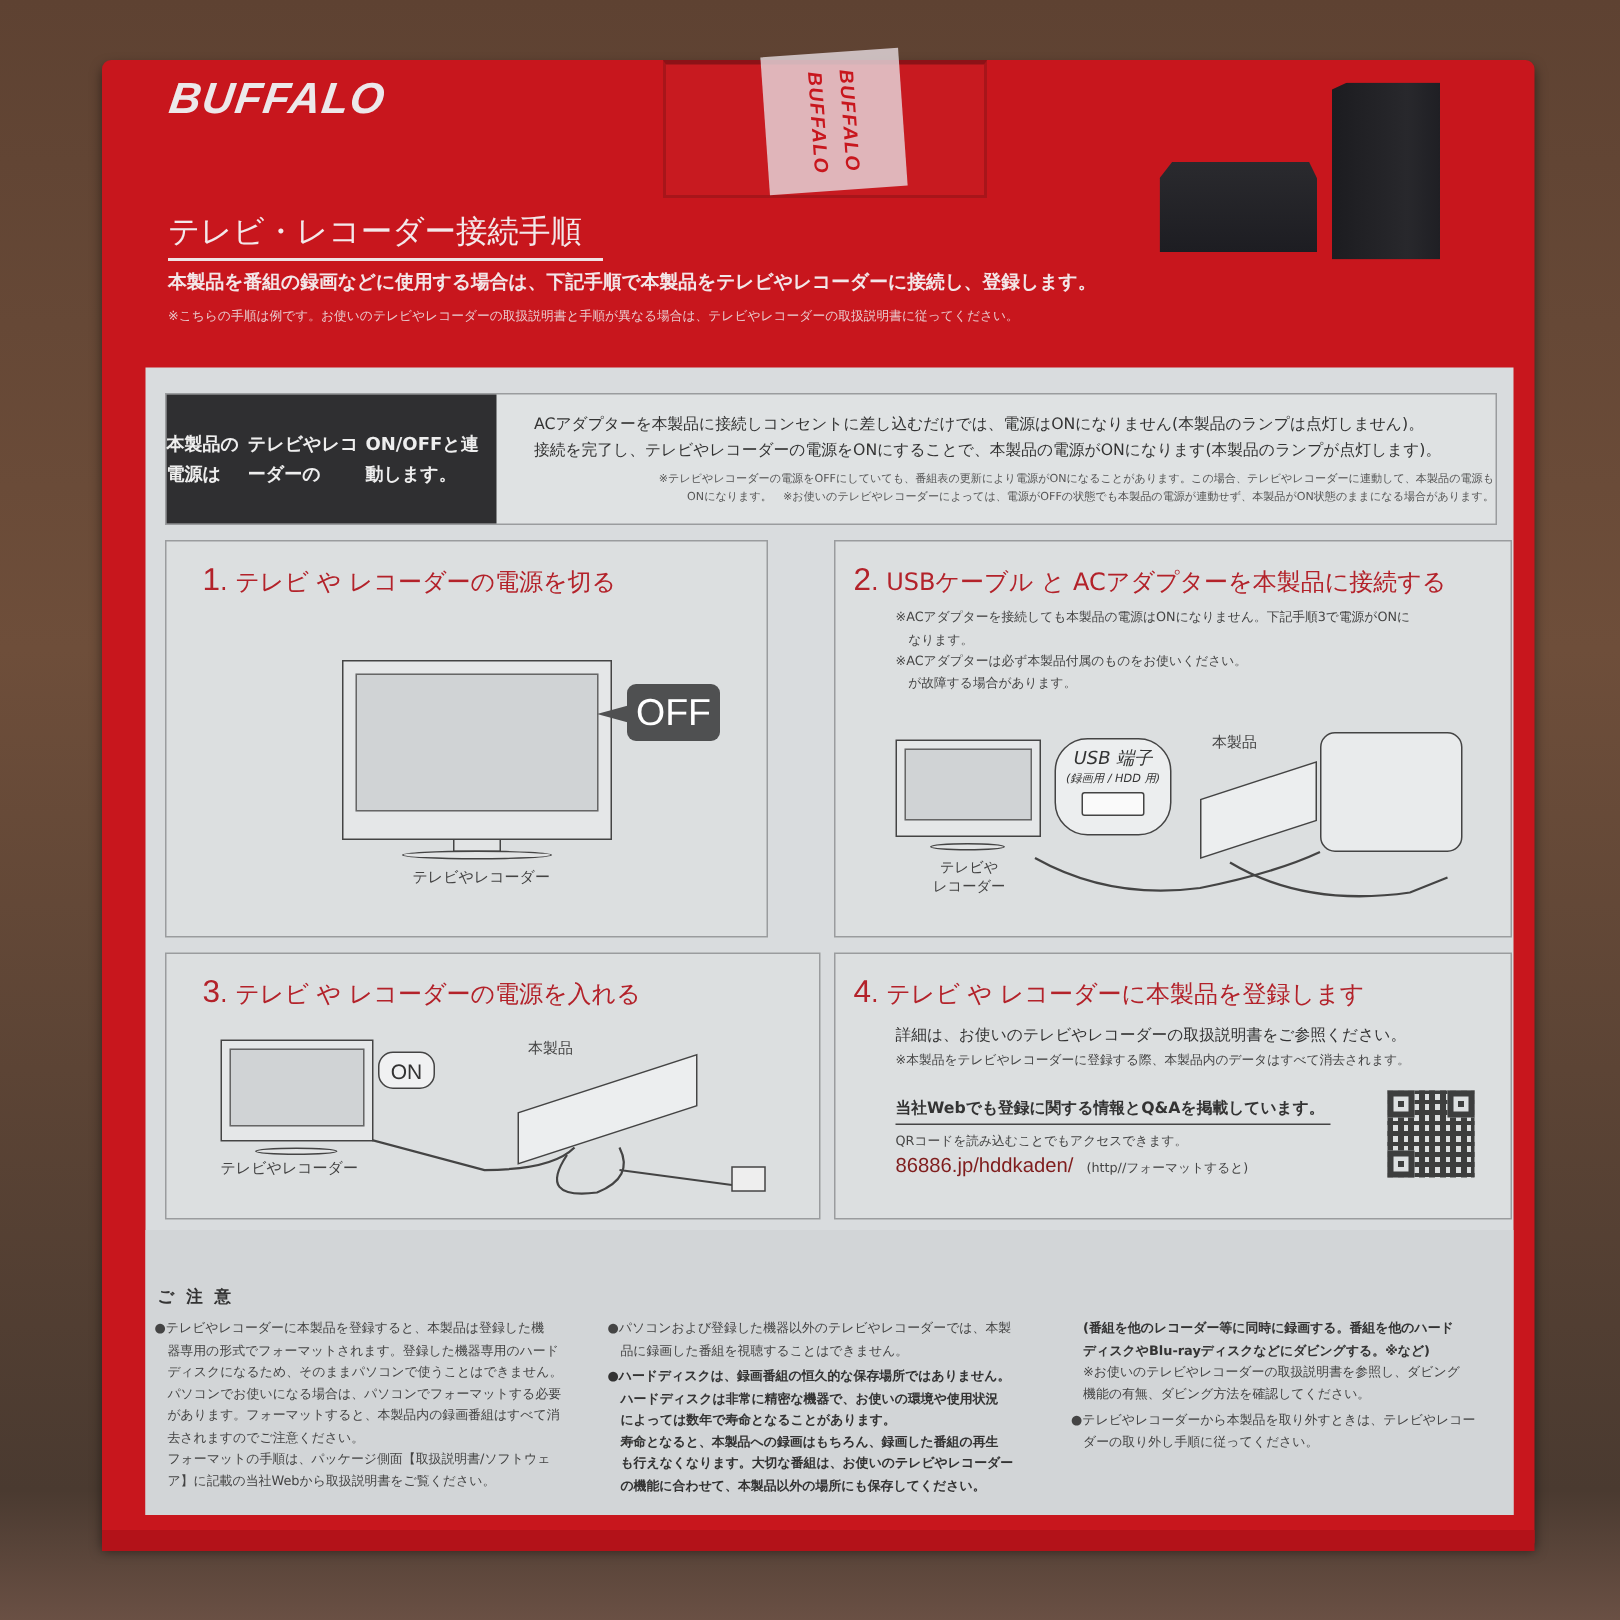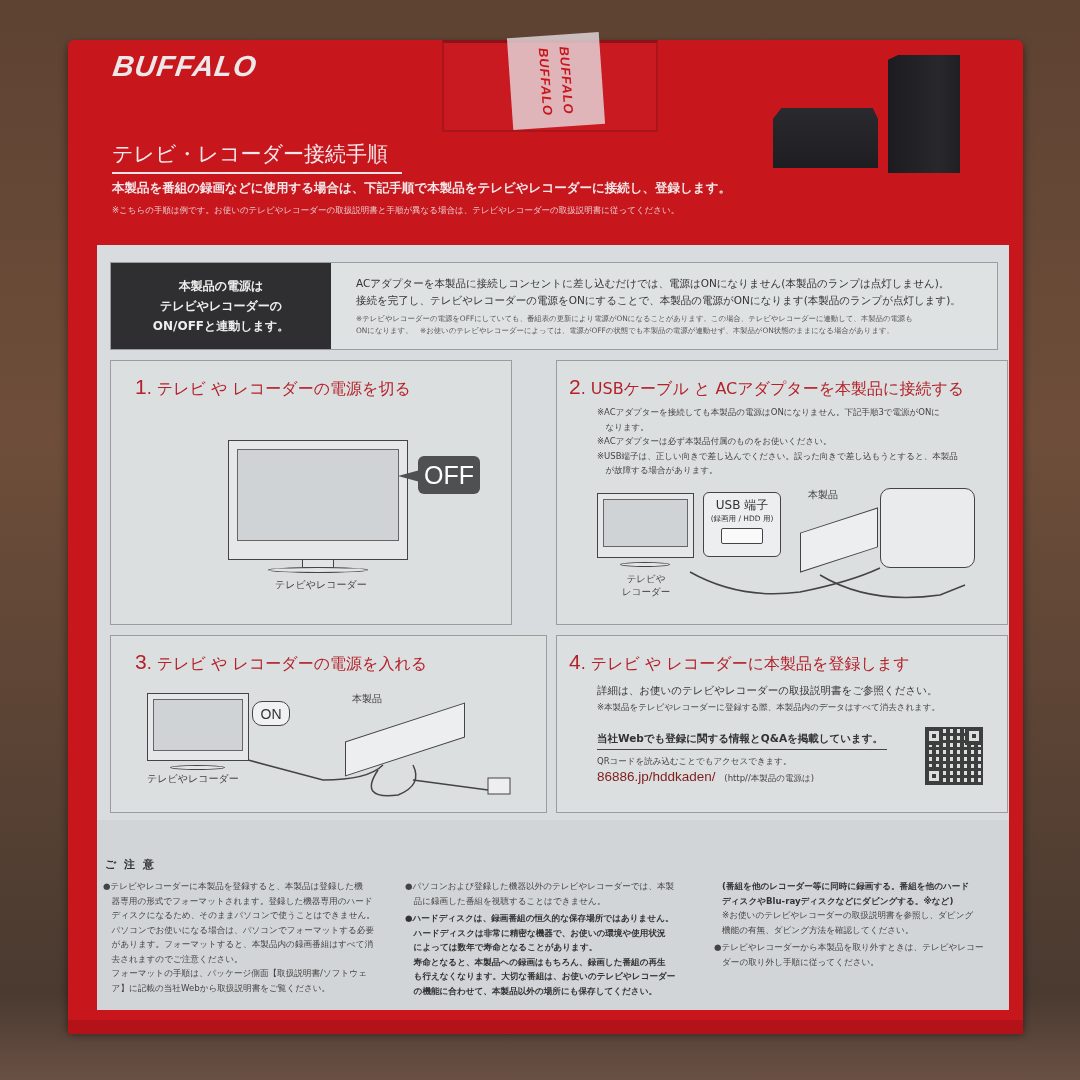--- a/index.html
+++ b/index.html
@@ -71,28 +71,28 @@
     position: absolute; left: 97px; top: 820px; width: 912px; height: 190px;
     background: #d2d5d7;
   }
   .info-row {
     position: absolute; left: 110px; top: 262px; width: 888px; height: 88px;
     border: 1px solid #9a9c9e; background: #dfe2e3;
   }
   .info-dark {
     position: absolute; left: 0; top: 0; width: 220px; height: 86px;
     background: #2f2f31; color: #eeeeee; font-size: 12px;
-    display: flex; flex-direction: column; justify-content: center; align-items: center;
+    display: flex; flex-direction: row; justify-content: center; align-items: center;
     line-height: 20px; font-weight: bold;
   }
   .info-text {
     position: absolute; left: 245px; top: 12px; width: 640px;
     color: #333; font-size: 10.5px; line-height: 17px;
   }
-  .info-text .small { font-size: 7.4px; line-height: 12px; color: #555; }
+  .info-text .small { font-size: 7.4px; line-height: 12px; color: #555; text-align: right; }
   .step {
     position: absolute; border: 1px solid #9a9c9e; background: #dcdfe0;
   }
   .step-title {
     position: absolute; left: 24px; top: 14px; color: #b3222a; font-size: 16px;
     white-space: nowrap;
   }
   .step-title .num { font-size: 21px; font-family: "Liberation Sans", sans-serif; }
   .notes { position: absolute; color: #444; font-size: 8.5px; line-height: 14.5px; }
   .tv {
@@ -116,22 +116,22 @@
     border: 1.5px solid #444; border-radius: 10px; background: #f0f1f2;
     color: #333; font-size: 14px; font-family: "Liberation Sans", sans-serif;
     display: flex; align-items: center; justify-content: center;
   }
   .caption { position: absolute; color: #444; font-size: 10px; white-space: nowrap; }
   .hdd-ill {
     position: absolute; border: 1.5px solid #444; background: #eceeef;
   }
   .usb-callout {
     position: absolute; left: 703px; top: 492px; width: 78px; height: 65px;
-    border: 1.5px solid #444; border-radius: 6px; background: #eceeef;
-    text-align: center; color: #333;
+    border: 1.5px solid #444; border-radius: 22px; background: #eceeef;
+    text-align: center; color: #333; font-style: italic;
   }
   .usb-callout .l1 { font-size: 12px; margin-top: 4px; }
   .usb-callout .l2 { font-size: 7.5px; }
   .usb-port { width: 42px; height: 16px; margin: 4px auto 0; border: 1.5px solid #444; border-radius: 2px; background: #fafafa; }
   .inset {
     position: absolute; left: 880px; top: 488px; width: 95px; height: 80px;
     border: 1.5px solid #444; border-radius: 10px; background: #e9ebec;
   }
   .web-line {
     position: absolute; left: 597px; top: 732px; width: 290px;
@@ -203,21 +203,20 @@
 <div class="caption" style="left:275px;top:578px;">テレビやレコーダー</div>
 
 <div class="step" style="left:556px;top:360px;width:452px;height:265px;">
   <div class="step-title" style="left:12px;">
     <span class="num">2</span><span>. </span><span>USBケーブル と ACアダプターを本製品に接続する</span>
   </div>
   <div class="notes" style="left:40px;top:44px;">
     <div>※ACアダプターを接続しても本製品の電源はONになりません。下記手順3で電源がONに</div>
     <div>　なります。</div>
     <div>※ACアダプターは必ず本製品付属のものをお使いください。</div>
-    <div>※USB端子は、正しい向きで差し込んでください。誤った向きで差し込もうとすると、本製品</div>
     <div>　が故障する場合があります。</div>
   </div>
 </div>
 <div class="tv" style="left:597px;top:493px;width:97px;height:65px;">
   <div class="tv-screen" style="left:5px;top:5px;width:85px;height:48px;"></div>
 </div>
 <div class="tv-base" style="left:620px;top:562px;width:50px;height:5px;"></div>
 <div class="caption" style="left:622px;top:572px;font-size:9.5px;line-height:13px;text-align:center;">
   <div>テレビや</div>
   <div>レコーダー</div>
@@ -257,21 +256,21 @@
 
 <div class="step" style="left:556px;top:635px;width:452px;height:178px;">
   <div class="step-title" style="left:12px;">
     <span class="num">4</span><span>. </span><span>テレビ や レコーダーに本製品を登録します</span>
   </div>
   <div class="notes" style="left:40px;top:64px;font-size:8.5px;">※本製品をテレビやレコーダーに登録する際、本製品内のデータはすべて消去されます。</div>
   <div class="notes" style="left:40px;top:47px;font-size:10.5px;color:#333;">詳細は、お使いのテレビやレコーダーの取扱説明書をご参照ください。</div>
   <div class="notes" style="left:40px;top:118px;font-size:8.5px;">QRコードを読み込むことでもアクセスできます。</div>
   <div class="notes" style="left:40px;top:134px;">
     <span style="font-size:13.5px;color:#7f1d1d;font-family:'Liberation Sans',sans-serif;">86886.jp/hddkaden/</span>
-    <span style="font-size:8.5px;margin-left:6px;">(http//本製品の電源は)</span>
+    <span style="font-size:8.5px;margin-left:6px;">(http//フォーマットすると)</span>
   </div>
 </div>
 <div class="web-line">当社Webでも登録に関する情報とQ&amp;Aを掲載しています。</div>
 <div class="qr">
   <div class="f" style="left:0;top:0;"></div>
   <div class="f" style="right:0;top:0;"></div>
   <div class="f" style="left:0;bottom:0;"></div>
 </div>
 
 <div class="caution-title">ご 注 意</div>

